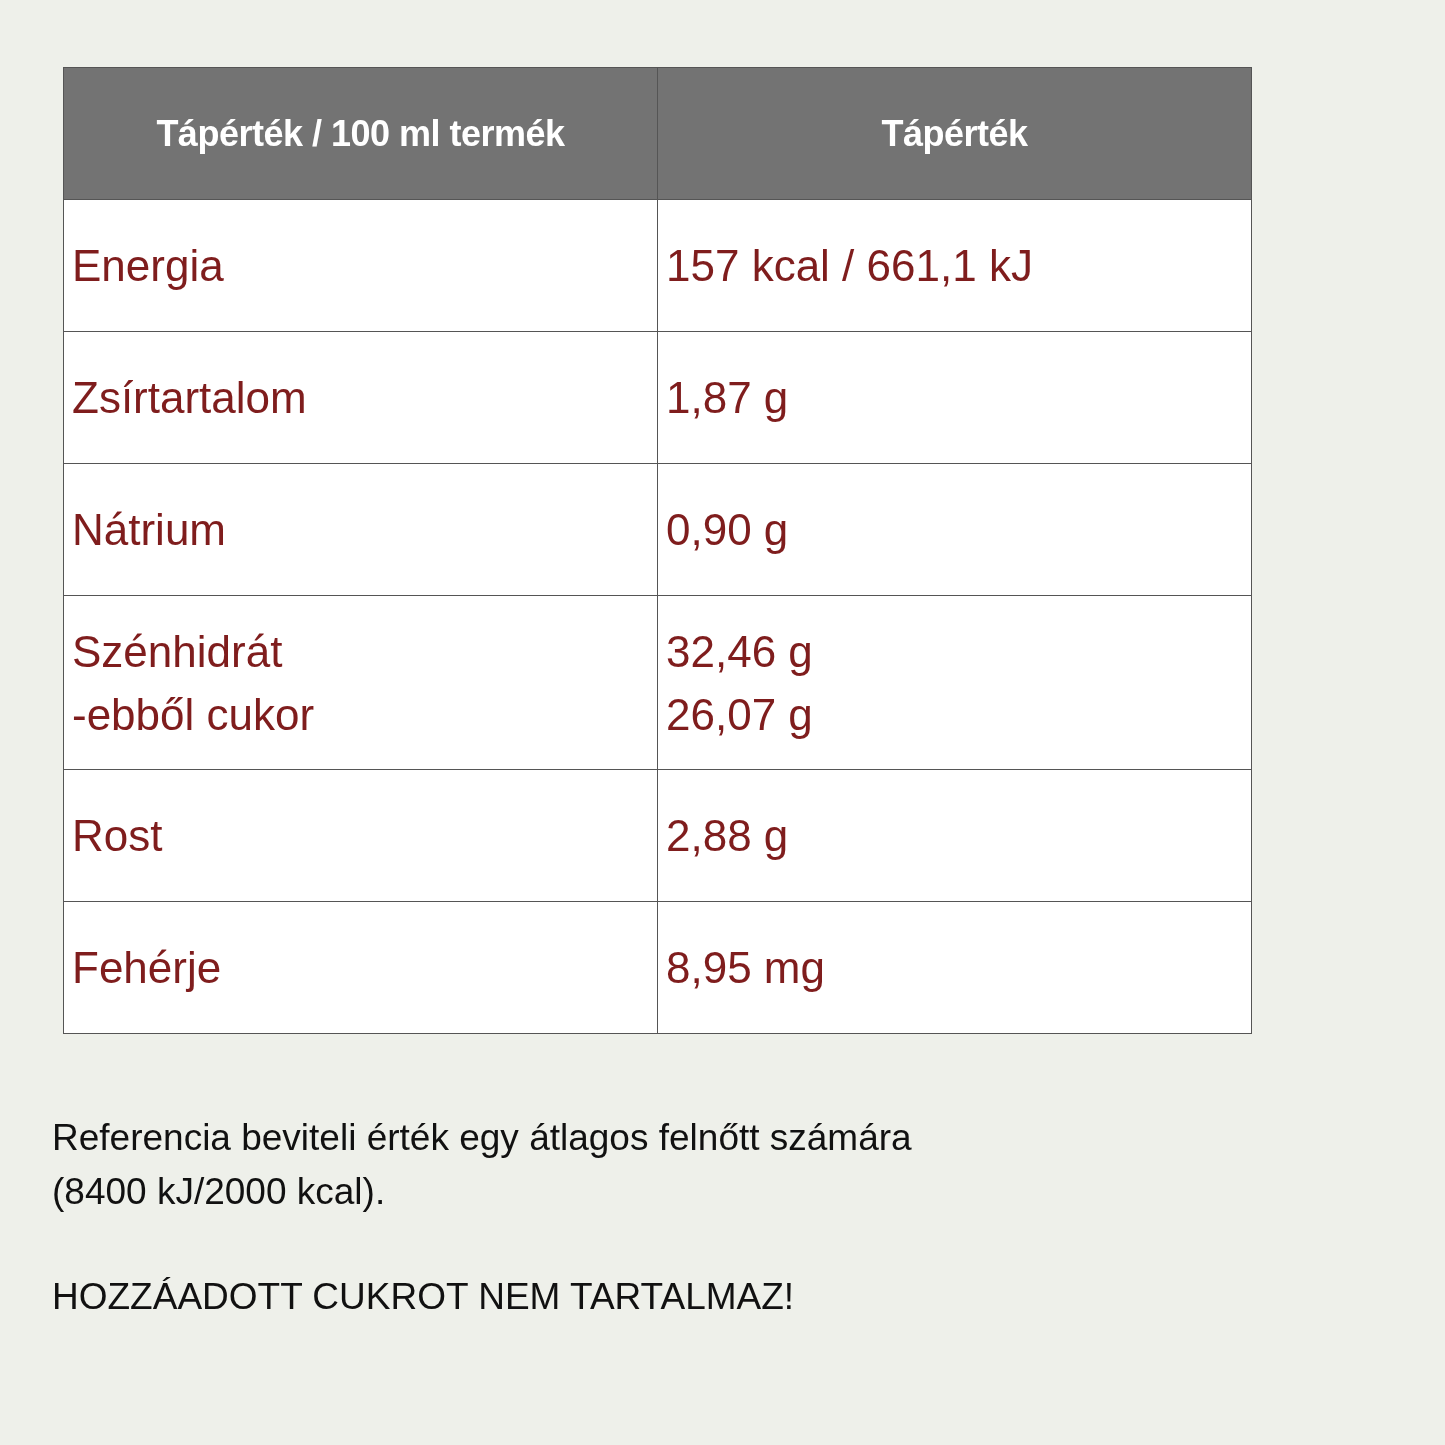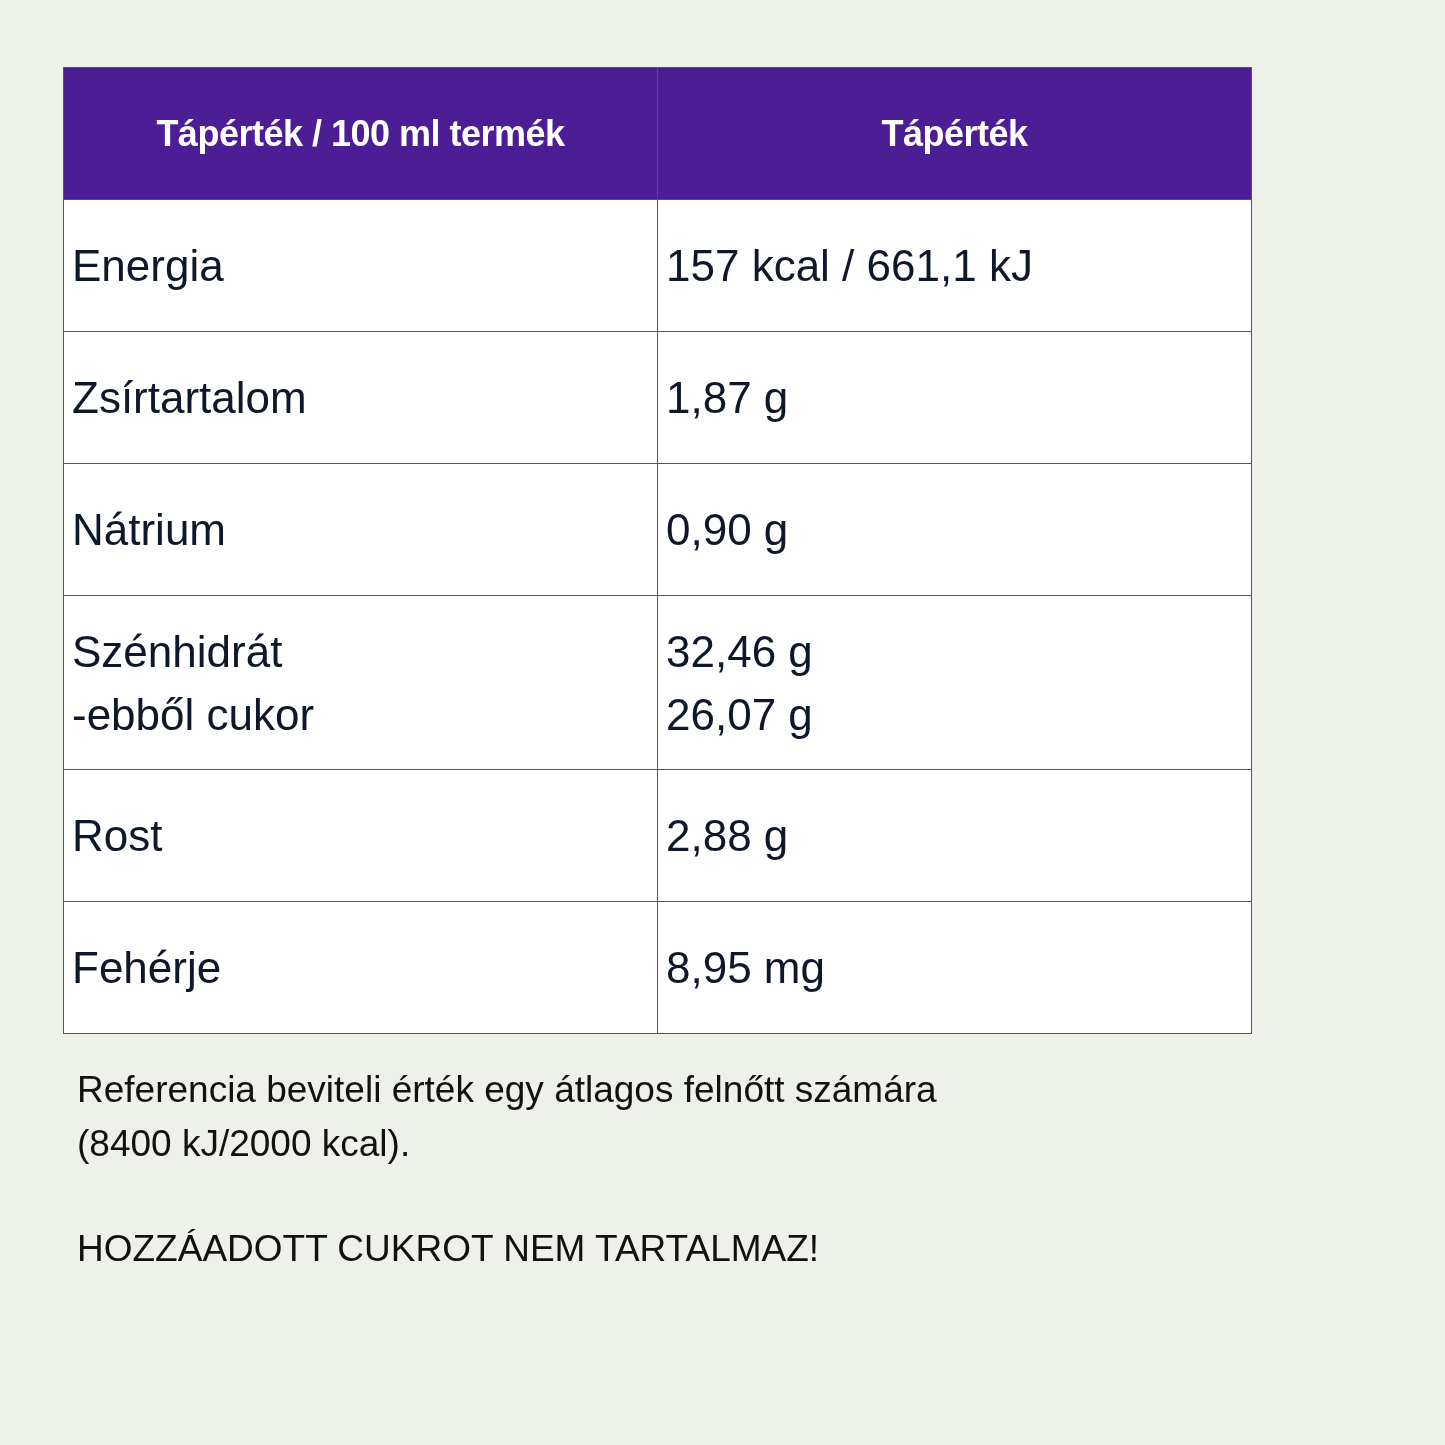--- a/index.html
+++ b/index.html
@@ -17,40 +17,40 @@
     border-collapse:collapse;
     background:#ffffff;
   }
   table.nutri th, table.nutri td {
     border:1px solid #555;
     padding:0 0 0 8px;
     text-align:left;
     vertical-align:middle;
   }
   table.nutri th {
-    background:#4c1d95;
+    background:#737373;
     color:#ffffff;
     font-weight:bold;
     font-size:36px;
     height:131px;
     text-align:center;
     padding:0;
     letter-spacing:-0.5px;
   }
   table.nutri td {
     font-size:44px;
-    color:#0f172a;
+    color:#7f1d1d;
     height:131px;
   }
   table.nutri td.c1 { width:585px; }
   table.nutri tr.tall td { height:173px; }
   td .line { display:block; line-height:63px; }
   .foot {
-    position:absolute; left:77px;
-    font-size:37px; color:#111;
+    position:absolute; left:52px;
+    font-size:37px; color:#111;margin-top:48px;
   }
   .ref { top:1063px; line-height:54px; width:1150px; }
   .notice { top:1228px;text-align:center; }
 </style>
 </head>
 <body>
 
 <table class="nutri">
   <thead>
     <tr>

